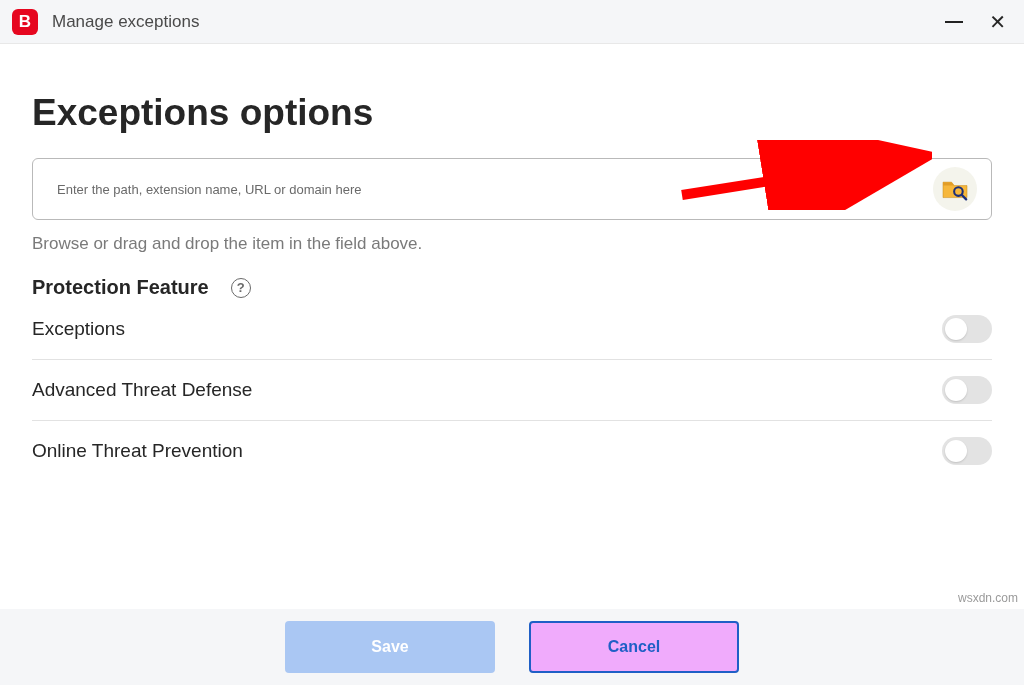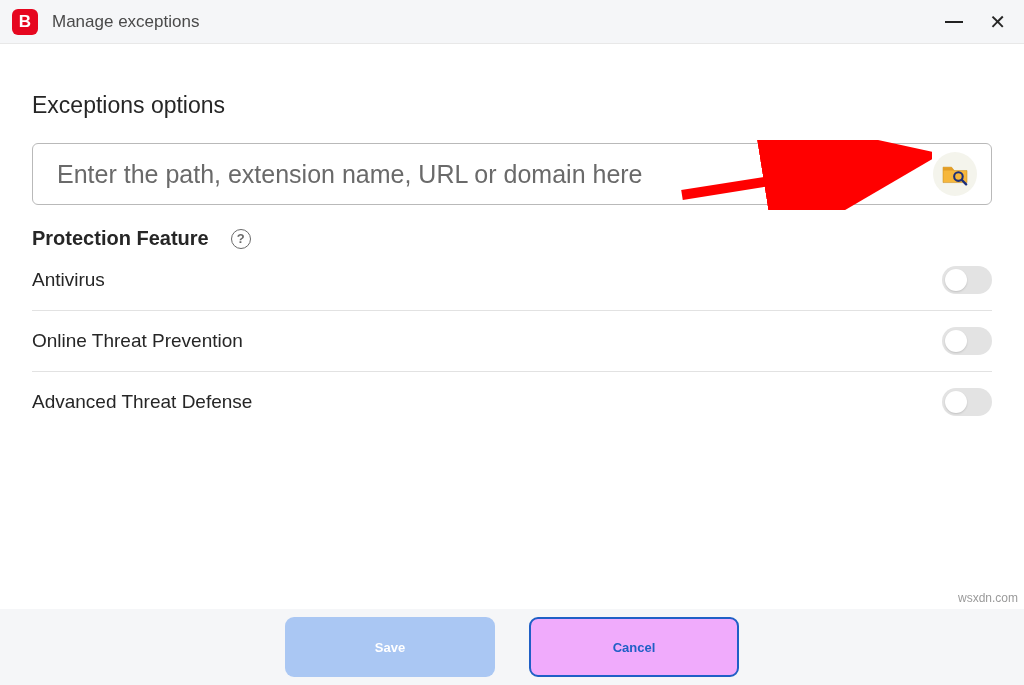--- a/index.html
+++ b/index.html
@@ -28,35 +28,35 @@
     font-weight: 700;
     display: flex; align-items: center; justify-content: center;
     font-size: 17px;
     margin-right: 14px;
   }
   .title-text { font-size: 17px; color: #4a4a4a; flex: 1; }
   .win-controls { display: flex; gap: 26px; align-items: center; padding-right: 6px; }
   .win-min { width: 18px; height: 2px; background: #222; }
   .win-close { font-size: 20px; line-height: 1; cursor: default; }
   .content { padding: 28px 32px 0 32px; }
-  .page-title { font-size: 23px; font-weight: 400; margin: 20px 0 24px 0; }
+  .page-title { font-size: 37px; font-weight: 700; margin: 20px 0 24px 0; }
   .path-row {
     display: flex;
     align-items: center;
     border: 1px solid #b9b9b9;
     border-radius: 6px;
     height: 62px;
     padding: 0 14px 0 24px;
     gap: 10px;
   }
   .path-input {
     flex: 1;
     border: none;
     outline: none;
-    font-size: 25px;
+    font-size: 13px;
     color: #333;
     background: transparent;
   }
   .path-input::placeholder { color: #6a6a6a; }
   .browse-btn {
     width: 44px; height: 44px;
     border-radius: 50%;
     background: #f4f4ec;
     display: flex; align-items: center; justify-content: center;
     position: relative;
@@ -87,22 +87,22 @@
     content: ""; position: absolute; left: 3px; top: 3px;
     width: 22px; height: 22px; border-radius: 50%; background: #fff;
     box-shadow: 0 1px 2px rgba(0,0,0,0.15);
   }
   .footer {
     position: absolute; left: 0; right: 0; bottom: 0;
     height: 76px; background: #f5f6f8;
     display: flex; align-items: center; justify-content: center; gap: 34px;
   }
   .btn {
-    width: 210px; height: 60px; border-radius: 9px;
-    font-size: 13px; font-weight: 600;
+    width: 210px; height: 52px; border-radius: 4px;
+    font-size: 16px; font-weight: 600;
     display: flex; align-items: center; justify-content: center;
   }
   .btn-primary { background: #aac7f3; color: #fff; }
   .btn-secondary { background: #f0abfc; border: 2px solid #1f5fc6; color: #1f5fc6; }
   .attribution {
     position: absolute; right: 6px; bottom: 80px;
     font-size: 12px; color: #9a9a9a; text-align: right;
   }
   
   .arrow-annot {
@@ -132,36 +132,37 @@
     <div class="browse-btn">
       <svg class="folder-svg" viewBox="0 0 32 28">
         <path d="M2 6 L12 6 L15 10 L30 10 L30 24 L2 24 Z" fill="#f6b73c" stroke="#c78a1a" stroke-width="0.6"></path>
         <path d="M2 6 L12 6 L15 10 L2 10 Z" fill="#e29d26"></path>
         <circle cx="20" cy="17" r="5" fill="none" stroke="#1a2e7a" stroke-width="2.4"></circle>
         <line x1="24" y1="21" x2="29" y2="26" stroke="#1a2e7a" stroke-width="2.8" stroke-linecap="round"></line>
       </svg>
     </div>
   </div>
 
+  <div class="hint">Browse or drag and drop the item in the field above.</div>
 
   <div class="section-title">
     <span>Protection Feature</span>
     <span class="help-icon">?</span>
   </div>
 
   <div class="feature-row">
-    <span>Antivirus</span>
+    <span>Exceptions</span>
+    <div class="toggle"></div>
+  </div>
+  <div class="feature-row">
+    <span>Advanced Threat Defense</span>
     <div class="toggle"></div>
   </div>
   <div class="feature-row">
     <span>Online Threat Prevention</span>
-    <div class="toggle"></div>
-  </div>
-  <div class="feature-row">
-    <span>Advanced Threat Defense</span>
     <div class="toggle"></div>
   </div>
 </div>
 
 <svg class="arrow-annot" viewBox="0 0 260 70">
   <defs>
     <marker id="ah" markerWidth="18" markerHeight="18" refX="14" refY="7" orient="auto">
       <polygon points="0,0 18,7 0,14" fill="#ff0000"></polygon>
     </marker>
   </defs>

